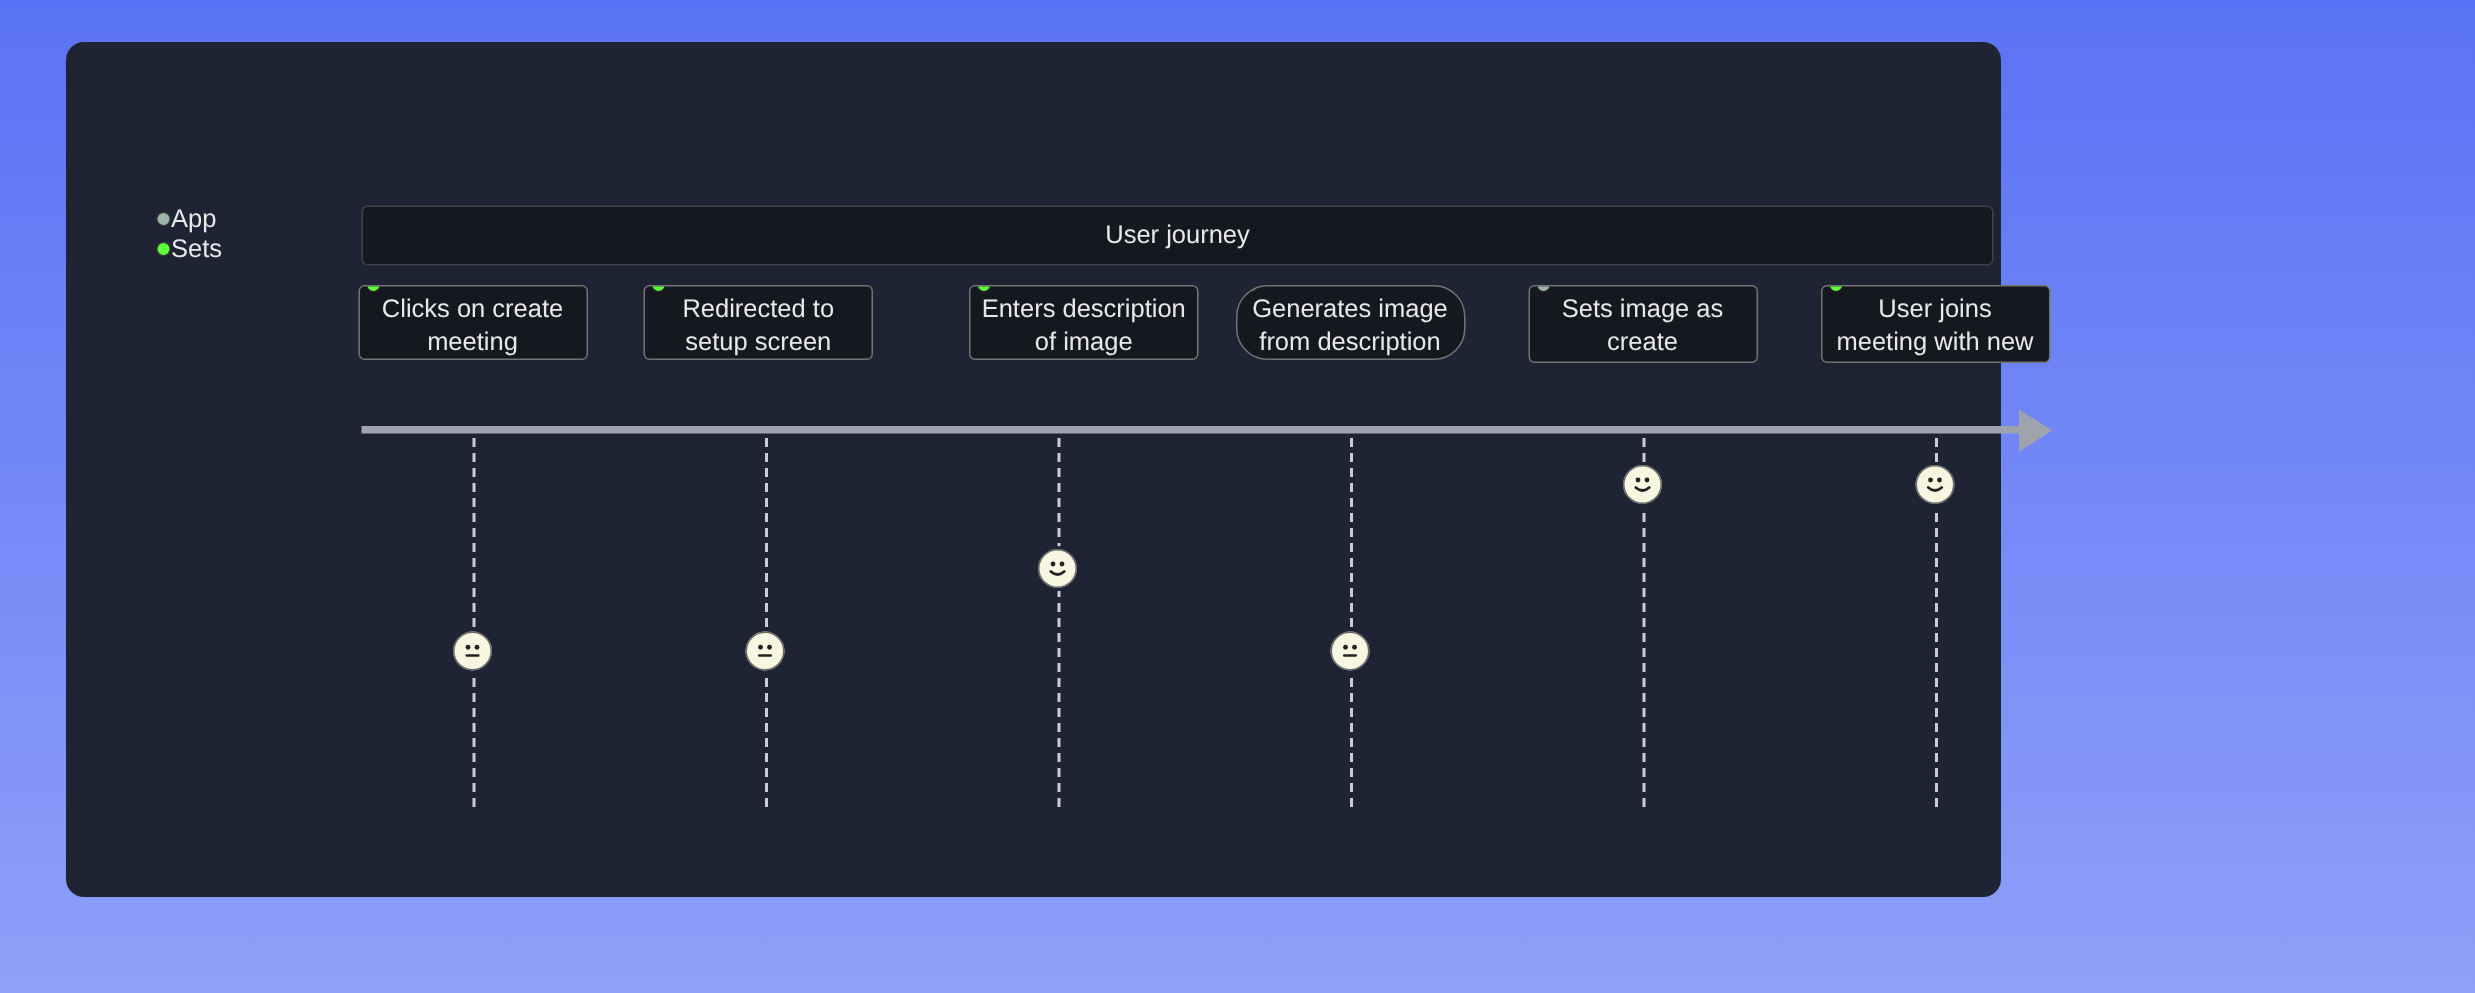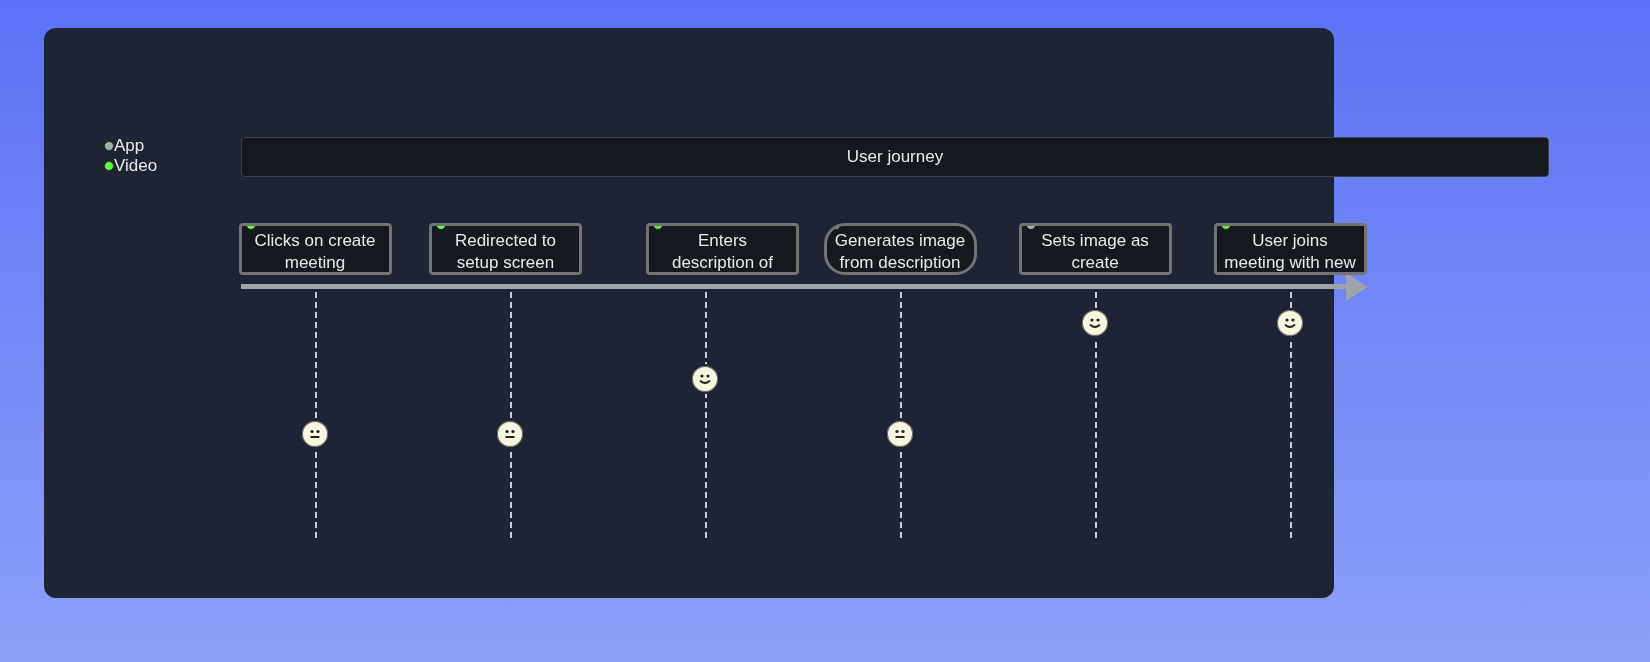--- a/index.html
+++ b/index.html
@@ -36,43 +36,42 @@
   .title {
     position:absolute;
     left:197px; top:55px;
     font-size:34px;
     font-weight:700;
     color:#c9c9c9;
   }
   .subtitle-bar {
     position:absolute;
     left:197px; top:109px;
-    width:1308px; height:40px;
+    width:1088px; height:40px;
     background:#15191f;
     border:1px solid #3d424d;
     border-radius:4px;
     display:flex; align-items:center; justify-content:center;
     font-size:17px; color:#e8e8e8;
   }
 
   .step {
     position:absolute;
     top:162px;
     width:153px;
     max-height:52px;
     background:#15191f;
-    border:3px solid #737373;
+    border:1px solid #737373;
     border-radius:4px;
     text-align:center;
     font-size:17px;
     line-height:22px;
     color:#e8e8e8;
     padding:4px 6px 0 6px;
     overflow:hidden;
-    margin-top:33px;
   }
   .actor-dot {
     position:absolute;
     width:10px; height:10px; border-radius:50%;
     border:1px solid #222;
     top:-6px; left:4px;
   }
   .actor-user { background:#5cff3a; }
   .actor-app  { background:#9bb5ab; }
 
@@ -118,21 +117,21 @@
 
 <div class="panel">
 
   <div class="legend">
     <div class="legend-row">
       <span class="legend-dot legend-app"></span>
       <span>App</span>
     </div>
     <div class="legend-row">
       <span class="legend-dot legend-user"></span>
-      <span>Video</span>
+      <span>Sets</span>
     </div>
   </div>
 
 
   <div class="subtitle-bar">
     <span>User journey</span>
   </div>
 
   <div class="axis">
     <div class="axis-line"></div>

